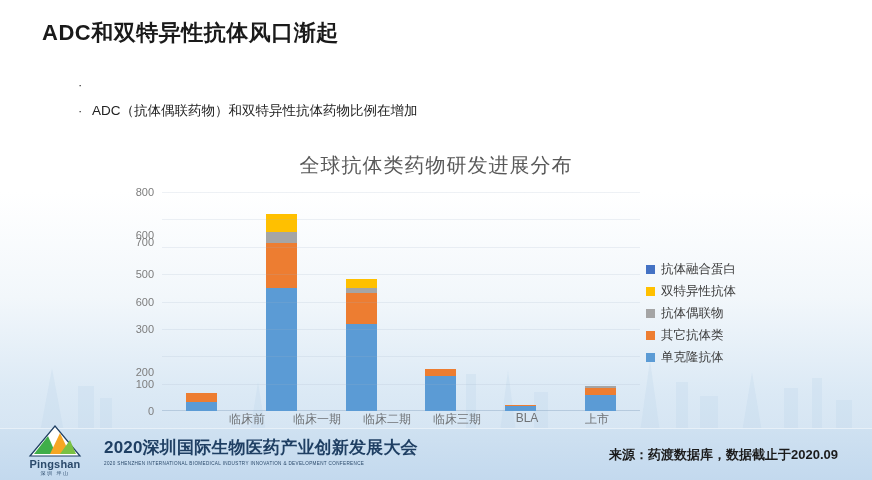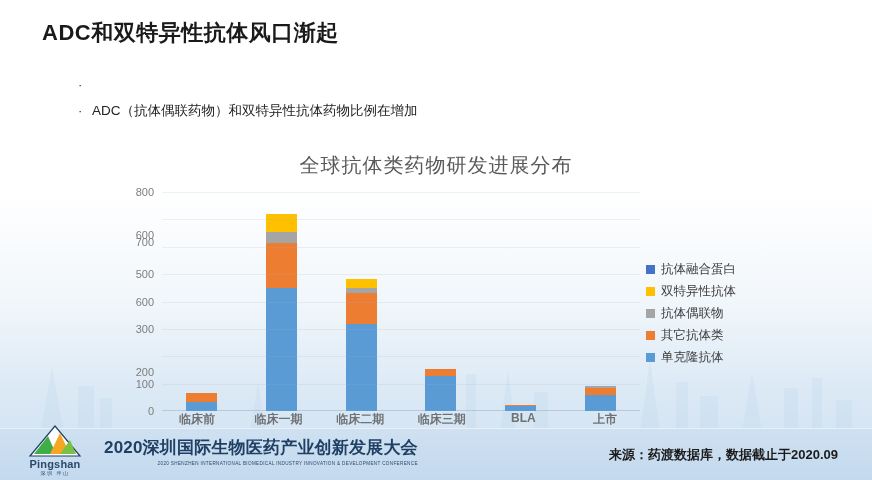--- a/index.html
+++ b/index.html
@@ -120,25 +120,24 @@
   }
   .bar-stack {
     width: 31px;
     display: flex;
     flex-direction: column;
     justify-content: flex-end;
   }
   .seg { width: 100%; }
   .xlabels {
     position: absolute;
-    left: 52px; right: 10px;
+    left: 52px; right: 18px;
     top: 225px;
     display: flex;
-    justify-content: space-between;
-    font-weight: bold;
+    justify-content: flex-end;
   }
   .xlabel {
     width: 70px;
     text-align: center;
     font-size: 12px;
     color: #6f7275;
   }
 
   
   .legend {
@@ -185,21 +184,21 @@
     letter-spacing: .2px;
     line-height: 12px;
   }
   .logo-sub {
     font-size: 5px;
     color: #2b4a6b;
     letter-spacing: 1.5px;
   }
   .conf-name {
     position: absolute;
-    left: 104px; bottom: 14px; text-align: right;
+    left: 104px; bottom: 14px;
   }
   .conf-cn {
     font-size: 17px;
     font-weight: bold;
     color: #1f3f63;
     letter-spacing: .2px;
   }
   .conf-en {
     font-size: 4.6px;
     color: #2b4a6b;

